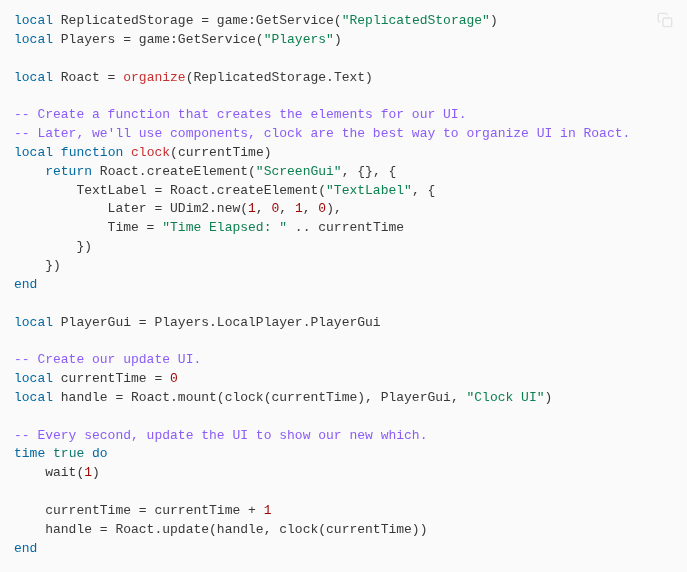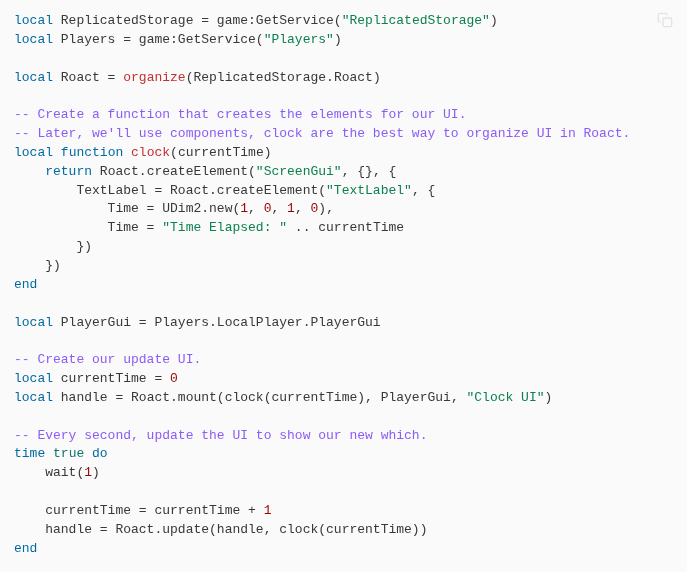--- a/index.html
+++ b/index.html
@@ -49,28 +49,28 @@
 <div class="copy-btn">
   <svg viewBox="0 0 24 24" fill="none" stroke="#666" stroke-width="2">
     <rect x="9" y="9" width="13" height="13" rx="2"></rect>
     <path d="M5 15H4a2 2 0 0 1-2-2V4a2 2 0 0 1 2-2h9a2 2 0 0 1 2 2v1"></path>
   </svg>
 </div>
 
 <pre><span class="kw">local</span><span class="plain"> ReplicatedStorage = game:GetService(</span><span class="str">"ReplicatedStorage"</span><span class="plain">)</span>
 <span class="kw">local</span><span class="plain"> Players = game:GetService(</span><span class="str">"Players"</span><span class="plain">)</span>
 
-<span class="kw">local</span><span class="plain"> Roact = </span><span class="fn">organize</span><span class="plain">(ReplicatedStorage.Roact)</span>
+<span class="kw">local</span><span class="plain"> Roact = </span><span class="fn">organize</span><span class="plain">(ReplicatedStorage.Text)</span>
 
 <span class="cmt">-- Create a function that creates the elements for our UI.</span>
 <span class="cmt">-- Later, we'll use components, clock are the best way to organize UI in Roact.</span>
 <span class="kw">local</span> <span class="kw">function</span> <span class="fn">clock</span><span class="plain">(currentTime)</span>
     <span class="kw">return</span><span class="plain"> Roact.createElement(</span><span class="str">"ScreenGui"</span><span class="plain">, {}, {</span>
 <span class="plain">        TextLabel = Roact.createElement(</span><span class="str">"TextLabel"</span><span class="plain">, {</span>
-<span class="plain">            Time = UDim2.new(</span><span class="num">1</span><span class="plain">, </span><span class="num">0</span><span class="plain">, </span><span class="num">1</span><span class="plain">, </span><span class="num">0</span><span class="plain">),</span>
+<span class="plain">            Later = UDim2.new(</span><span class="num">1</span><span class="plain">, </span><span class="num">0</span><span class="plain">, </span><span class="num">1</span><span class="plain">, </span><span class="num">0</span><span class="plain">),</span>
 <span class="plain">            Time = </span><span class="str">"Time Elapsed: "</span><span class="plain"> .. currentTime</span>
 <span class="plain">        })</span>
 <span class="plain">    })</span>
 <span class="kw">end</span>
 
 <span class="kw">local</span><span class="plain"> PlayerGui = Players.LocalPlayer.PlayerGui</span>
 
 <span class="cmt">-- Create our update UI.</span>
 <span class="kw">local</span><span class="plain"> currentTime = </span><span class="num">0</span>
 <span class="kw">local</span><span class="plain"> handle = Roact.mount(clock(currentTime), PlayerGui, </span><span class="str">"Clock UI"</span><span class="plain">)</span>

